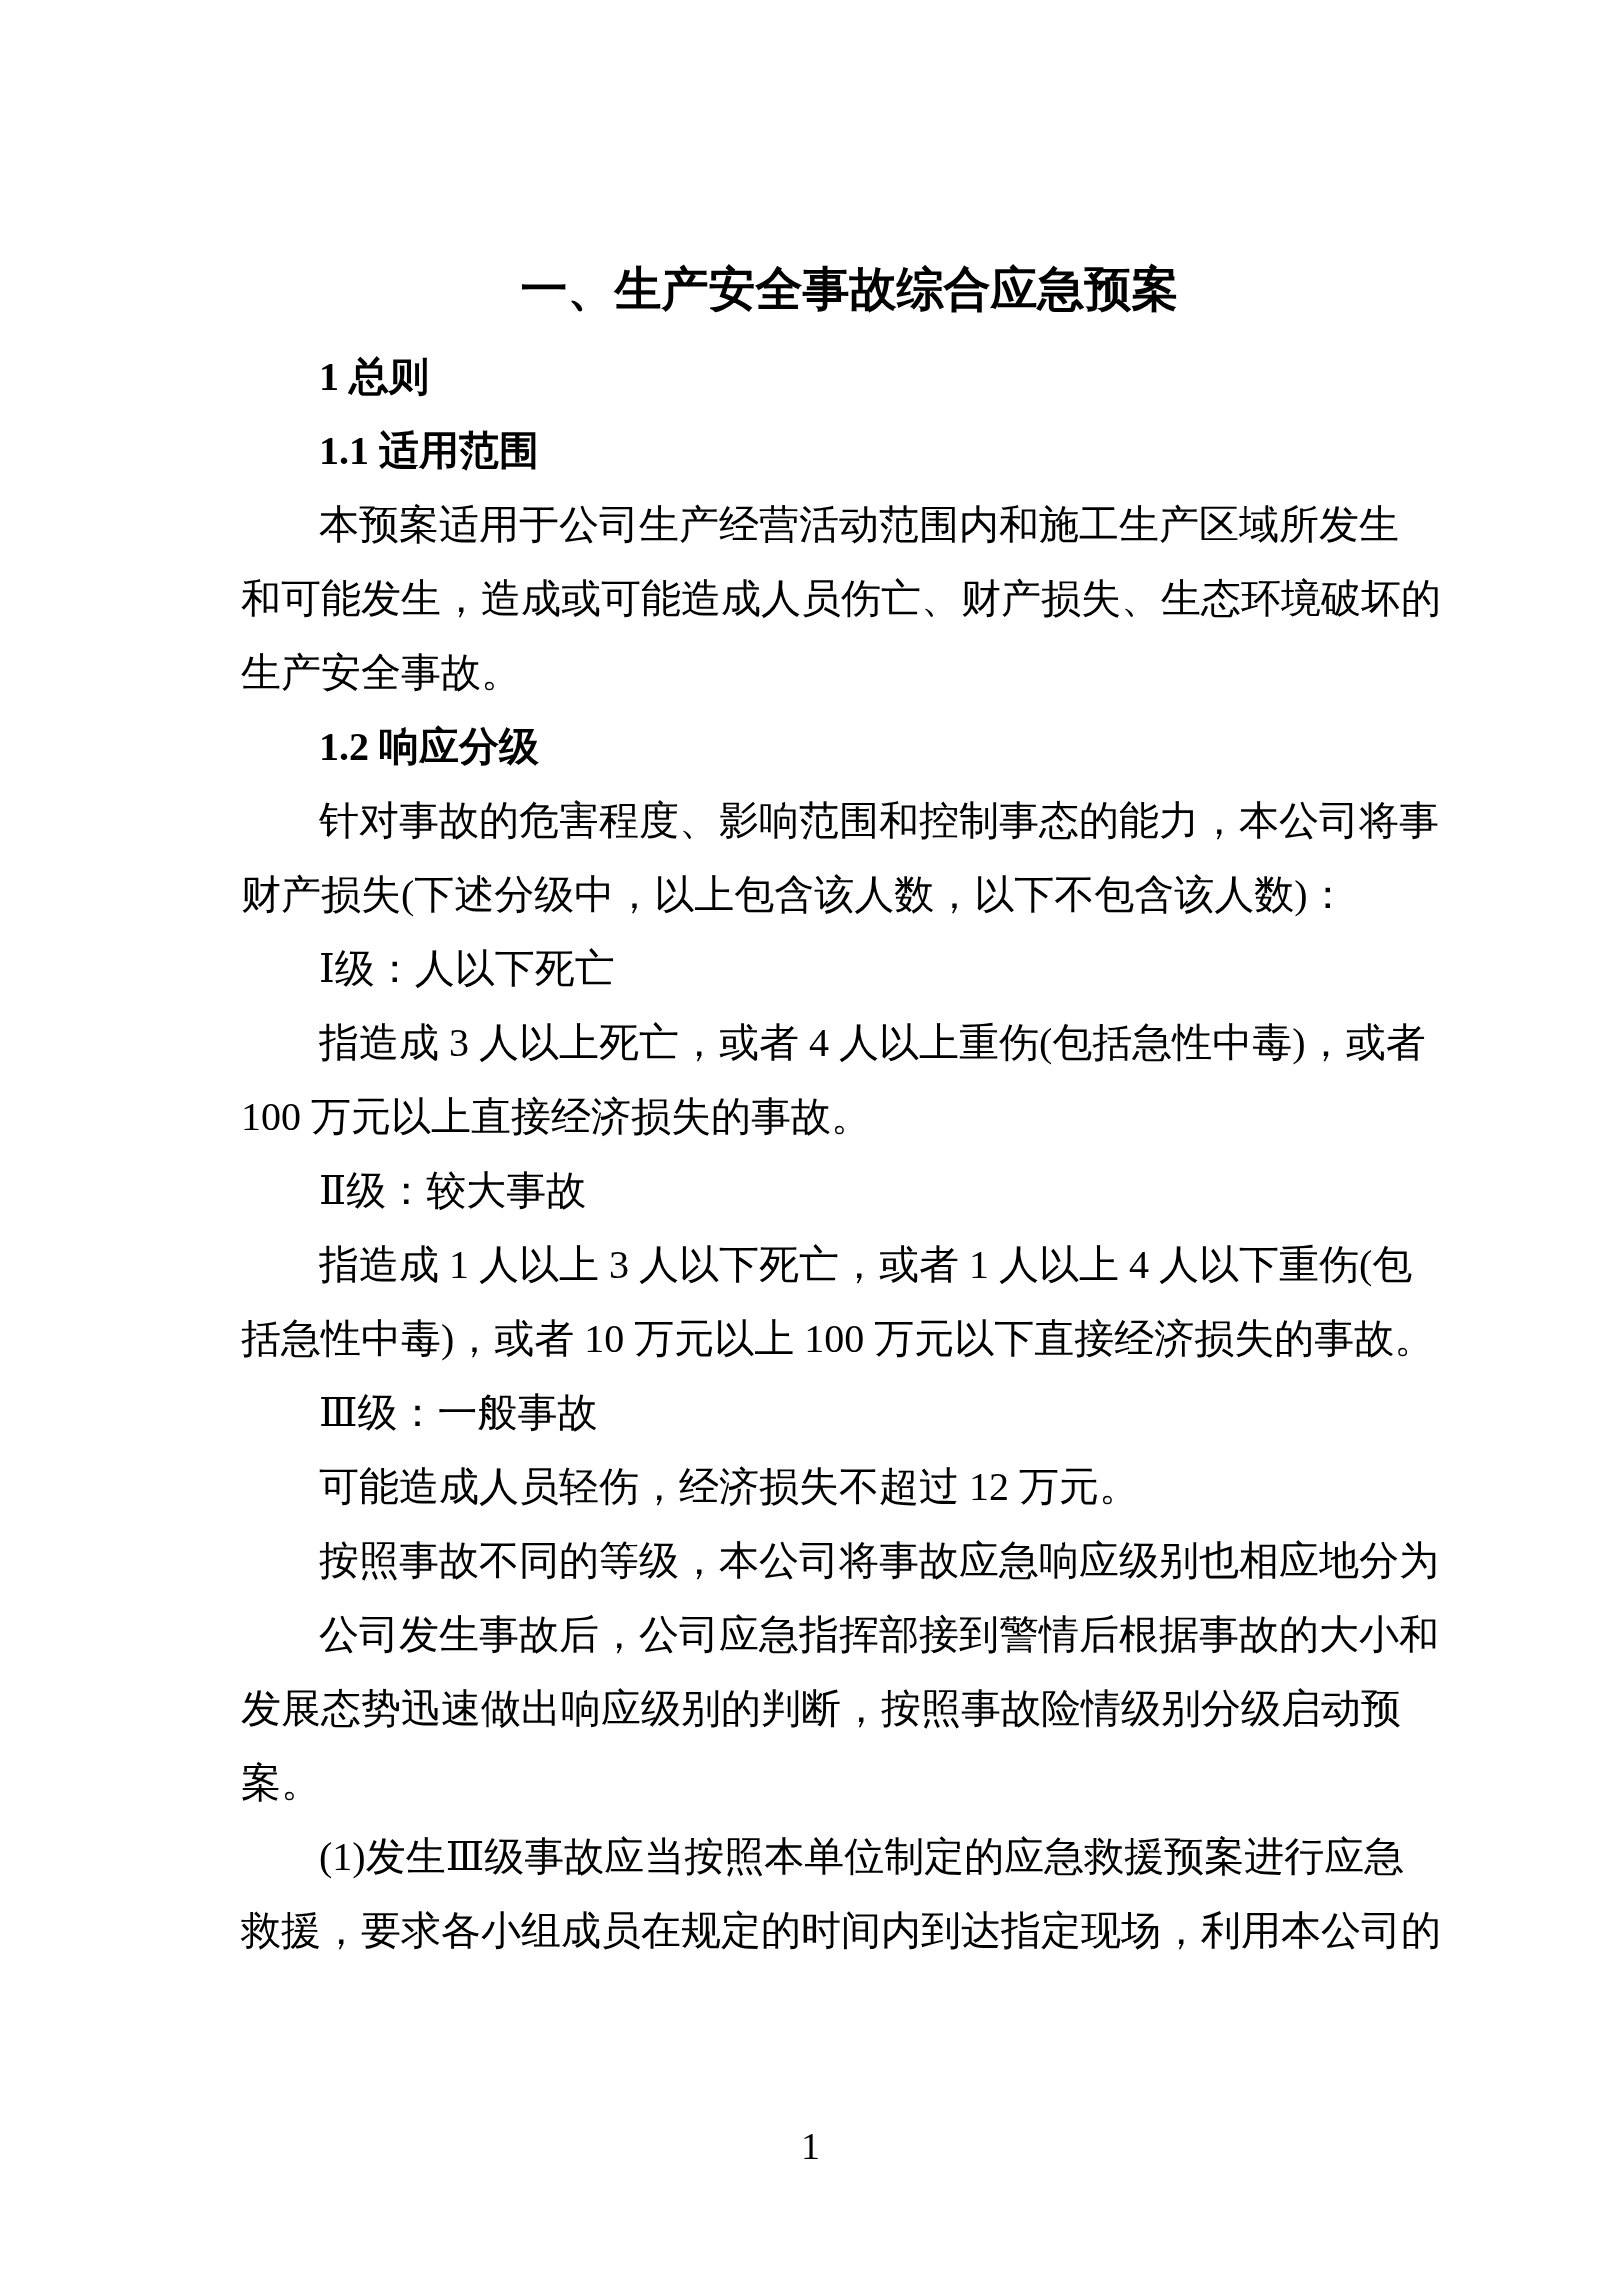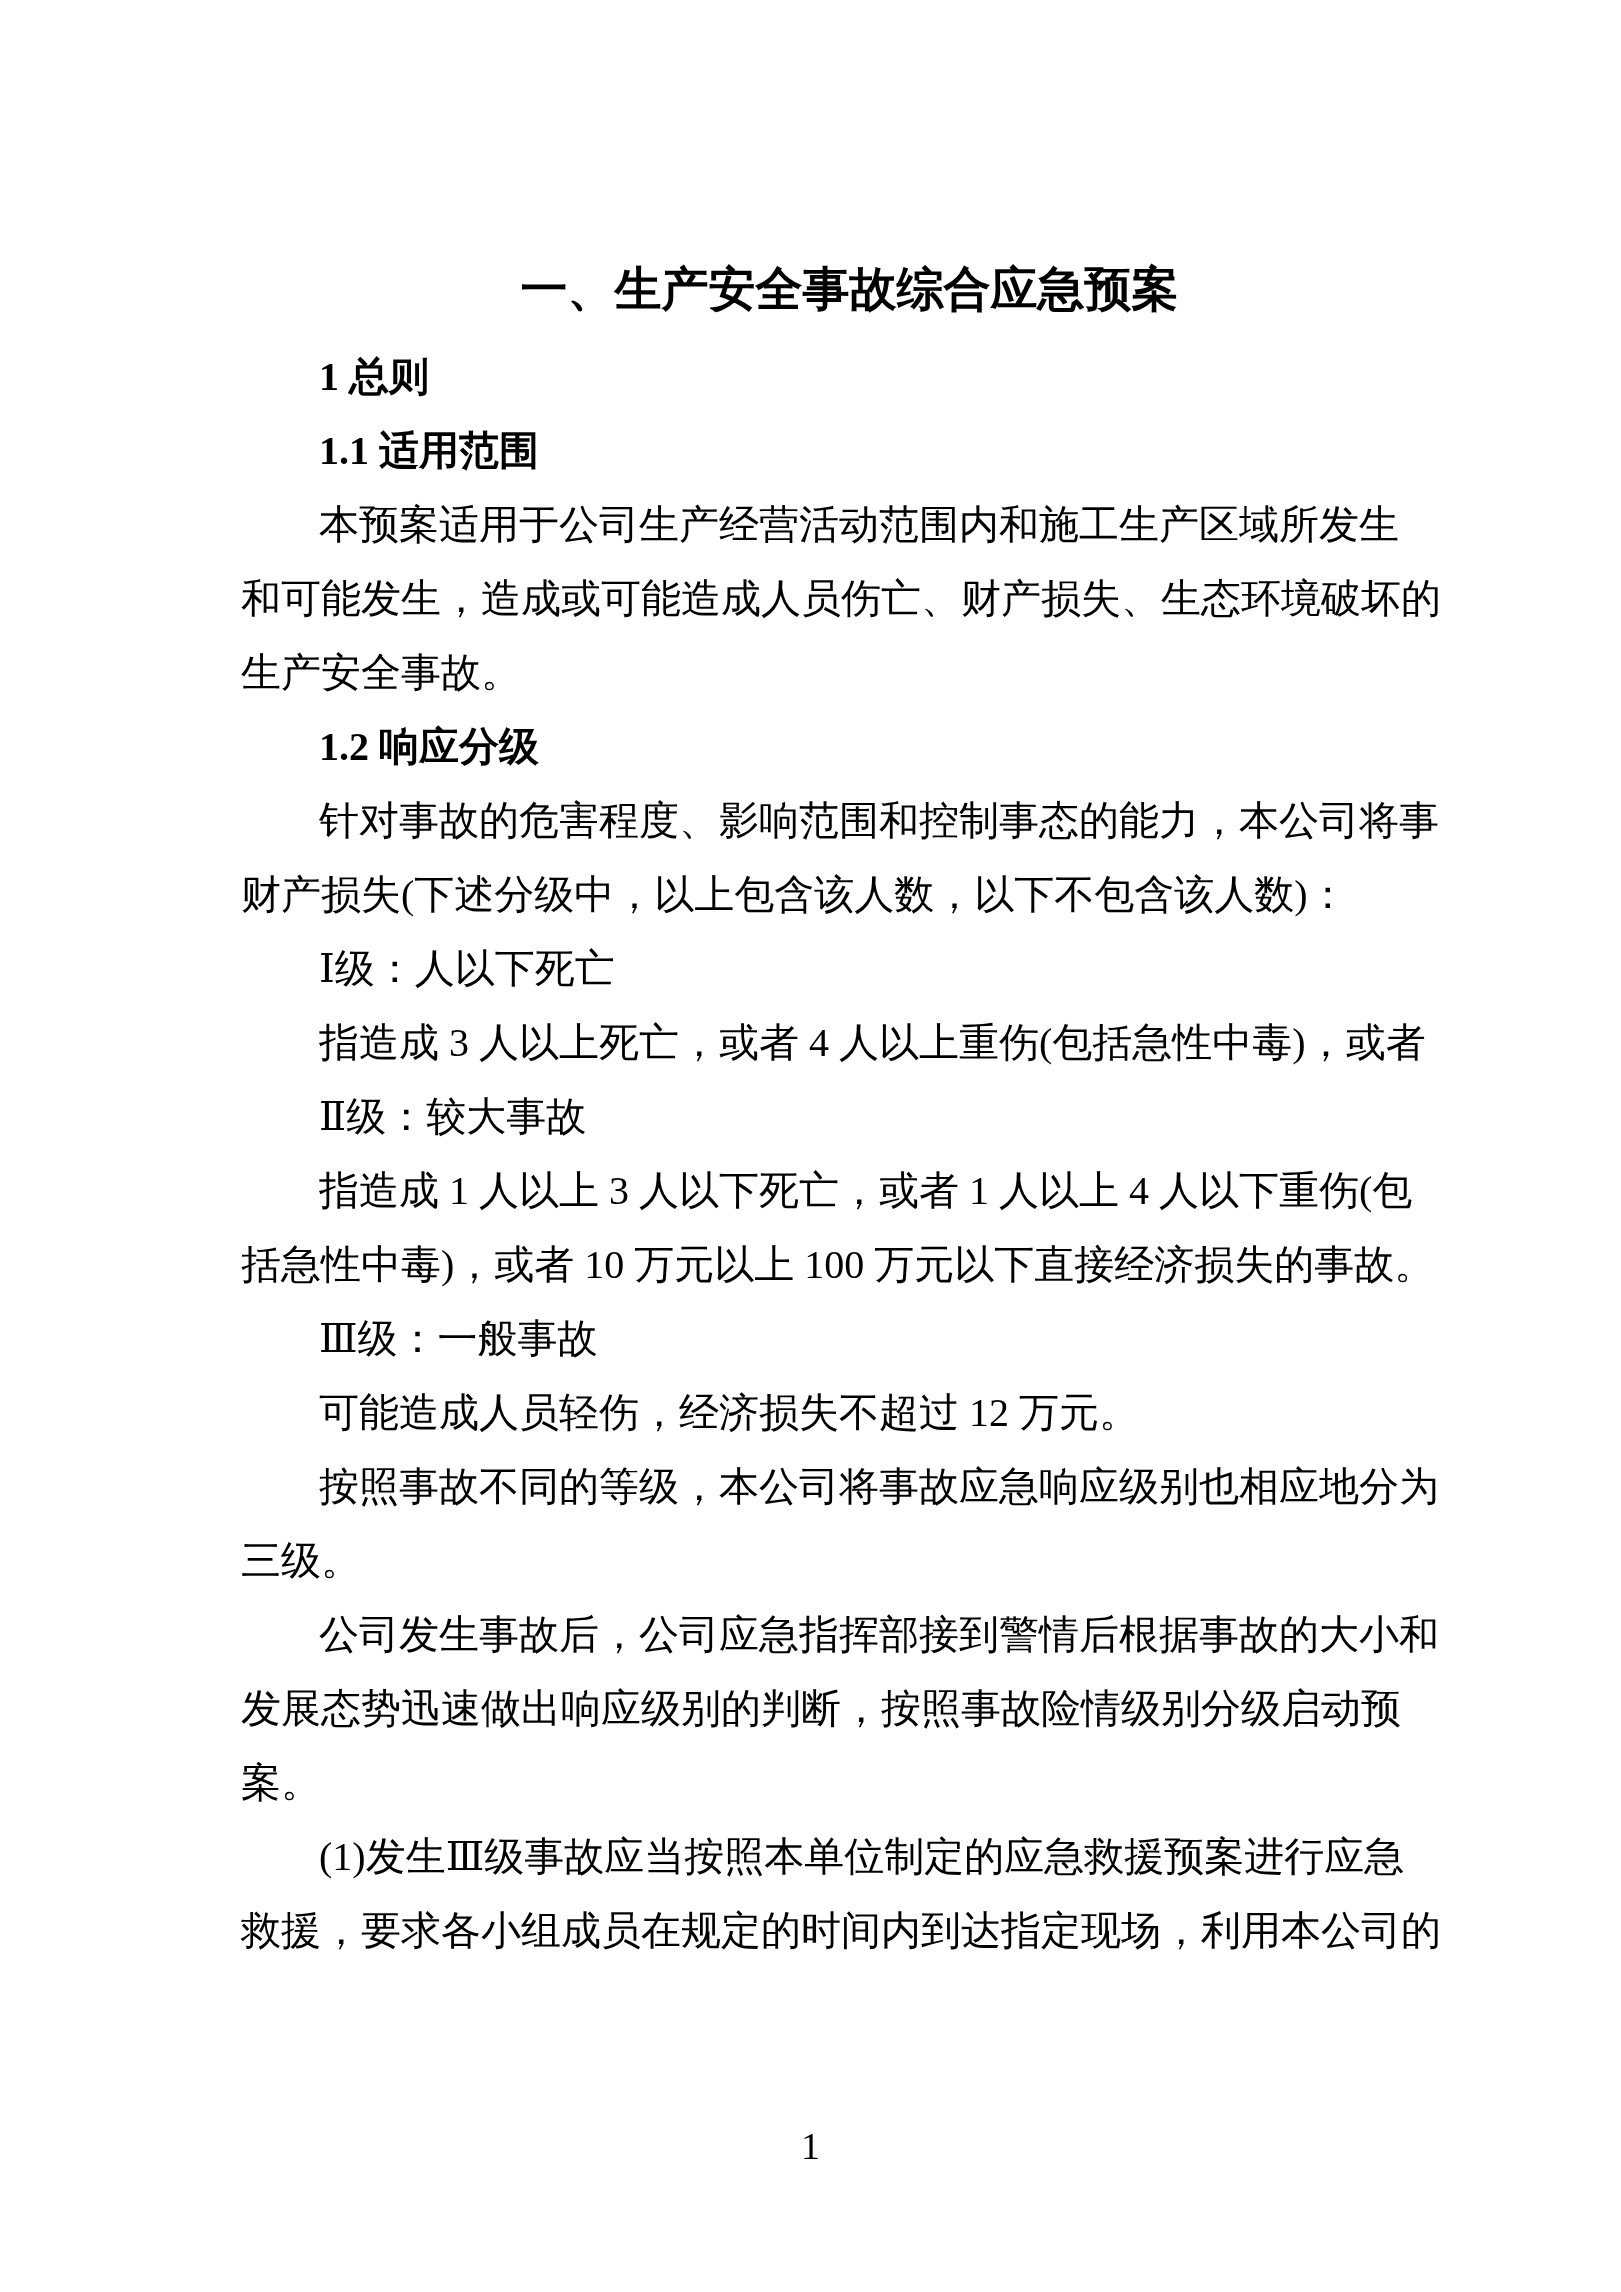--- a/index.html
+++ b/index.html
@@ -68,27 +68,27 @@
       <div class="line heading indent">1 总则</div>
       <div class="line heading indent">1.1 适用范围</div>
       <div class="line body indent">本预案适用于公司生产经营活动范围内和施工生产区域所发生</div>
       <div class="line body">和可能发生，造成或可能造成人员伤亡、财产损失、生态环境破坏的</div>
       <div class="line body">生产安全事故。</div>
       <div class="line heading indent">1.2 响应分级</div>
       <div class="line body indent">针对事故的危害程度、影响范围和控制事态的能力，本公司将事</div>
       <div class="line body">财产损失(下述分级中，以上包含该人数，以下不包含该人数)：</div>
       <div class="line body indent">Ⅰ级：人以下死亡</div>
       <div class="line body indent">指造成 3 人以上死亡，或者 4 人以上重伤(包括急性中毒)，或者</div>
+      <div class="line body">100 万元以上直接经济损失的事故。</div>
       <div class="line body indent">Ⅱ级：较大事故</div>
       <div class="line body indent">指造成 1 人以上 3 人以下死亡，或者 1 人以上 4 人以下重伤(包</div>
       <div class="line body">括急性中毒)，或者 10 万元以上 100 万元以下直接经济损失的事故。</div>
       <div class="line body indent">Ⅲ级：一般事故</div>
       <div class="line body indent">可能造成人员轻伤，经济损失不超过 12 万元。</div>
       <div class="line body indent">按照事故不同的等级，本公司将事故应急响应级别也相应地分为</div>
-      <div class="line body">三级。</div>
       <div class="line body indent">公司发生事故后，公司应急指挥部接到警情后根据事故的大小和</div>
       <div class="line body">发展态势迅速做出响应级别的判断，按照事故险情级别分级启动预</div>
       <div class="line body">案。</div>
       <div class="line body indent">(1)发生Ⅲ级事故应当按照本单位制定的应急救援预案进行应急</div>
       <div class="line body">救援，要求各小组成员在规定的时间内到达指定现场，利用本公司的</div>
     </div>
 
   <div class="page-number">1</div>
 </div>
 

